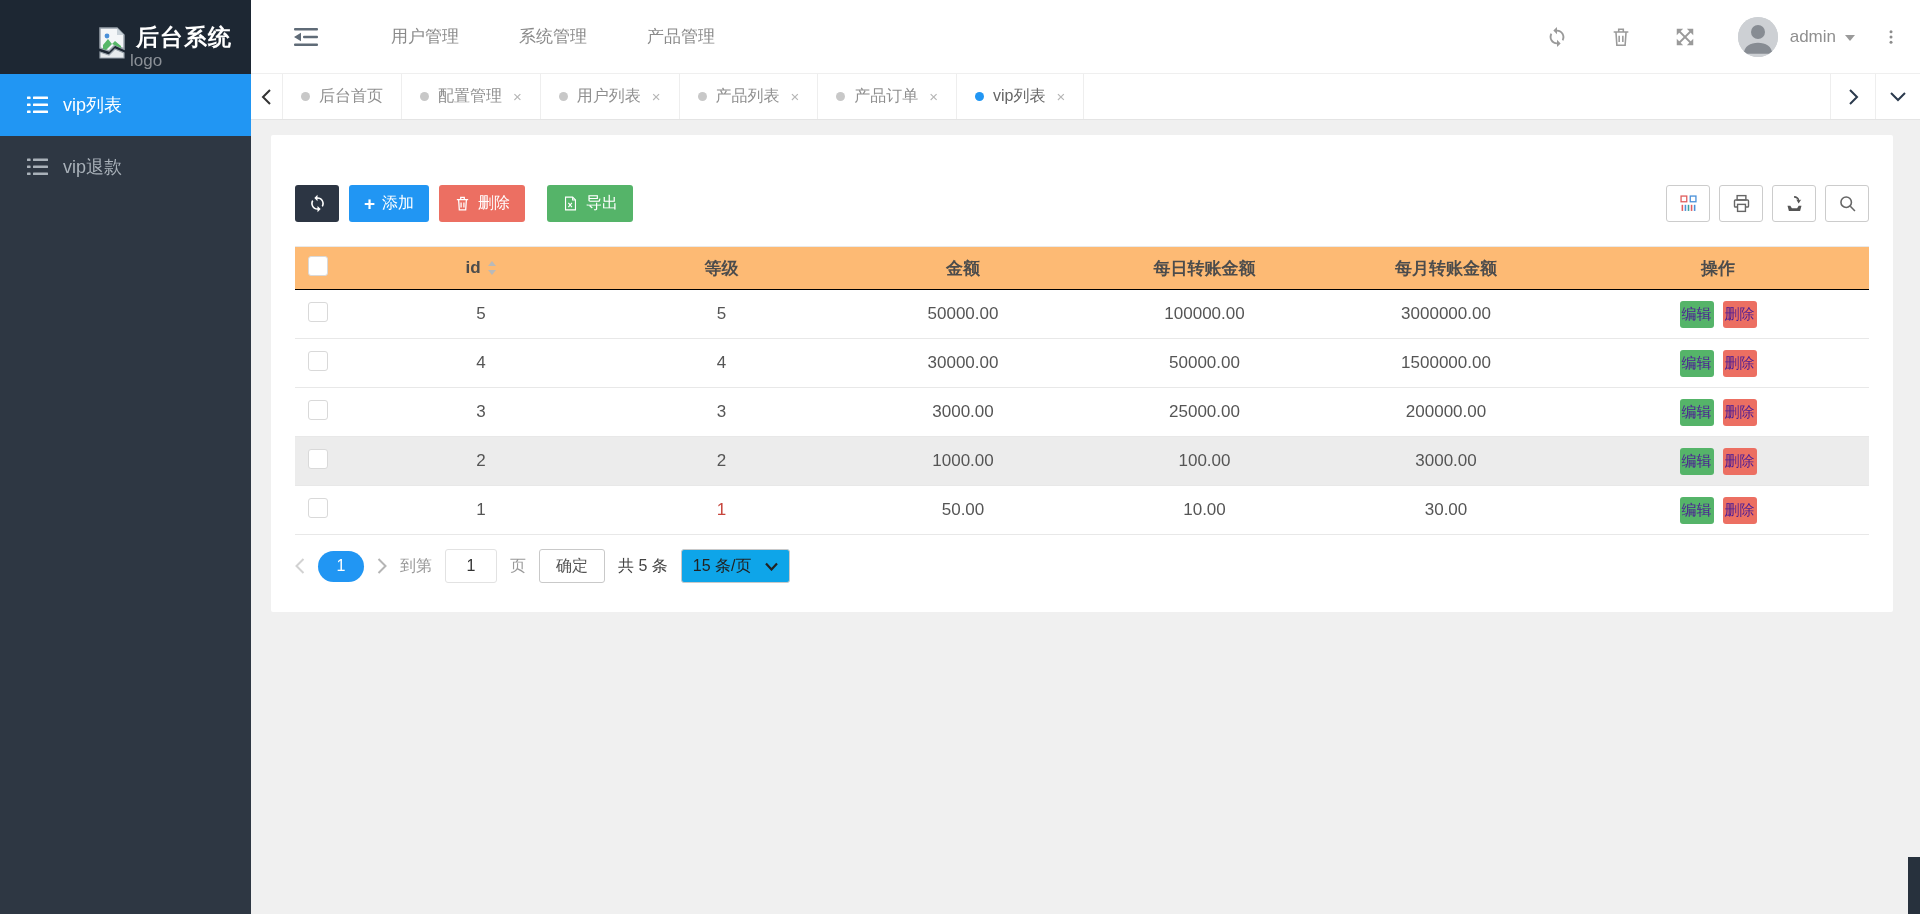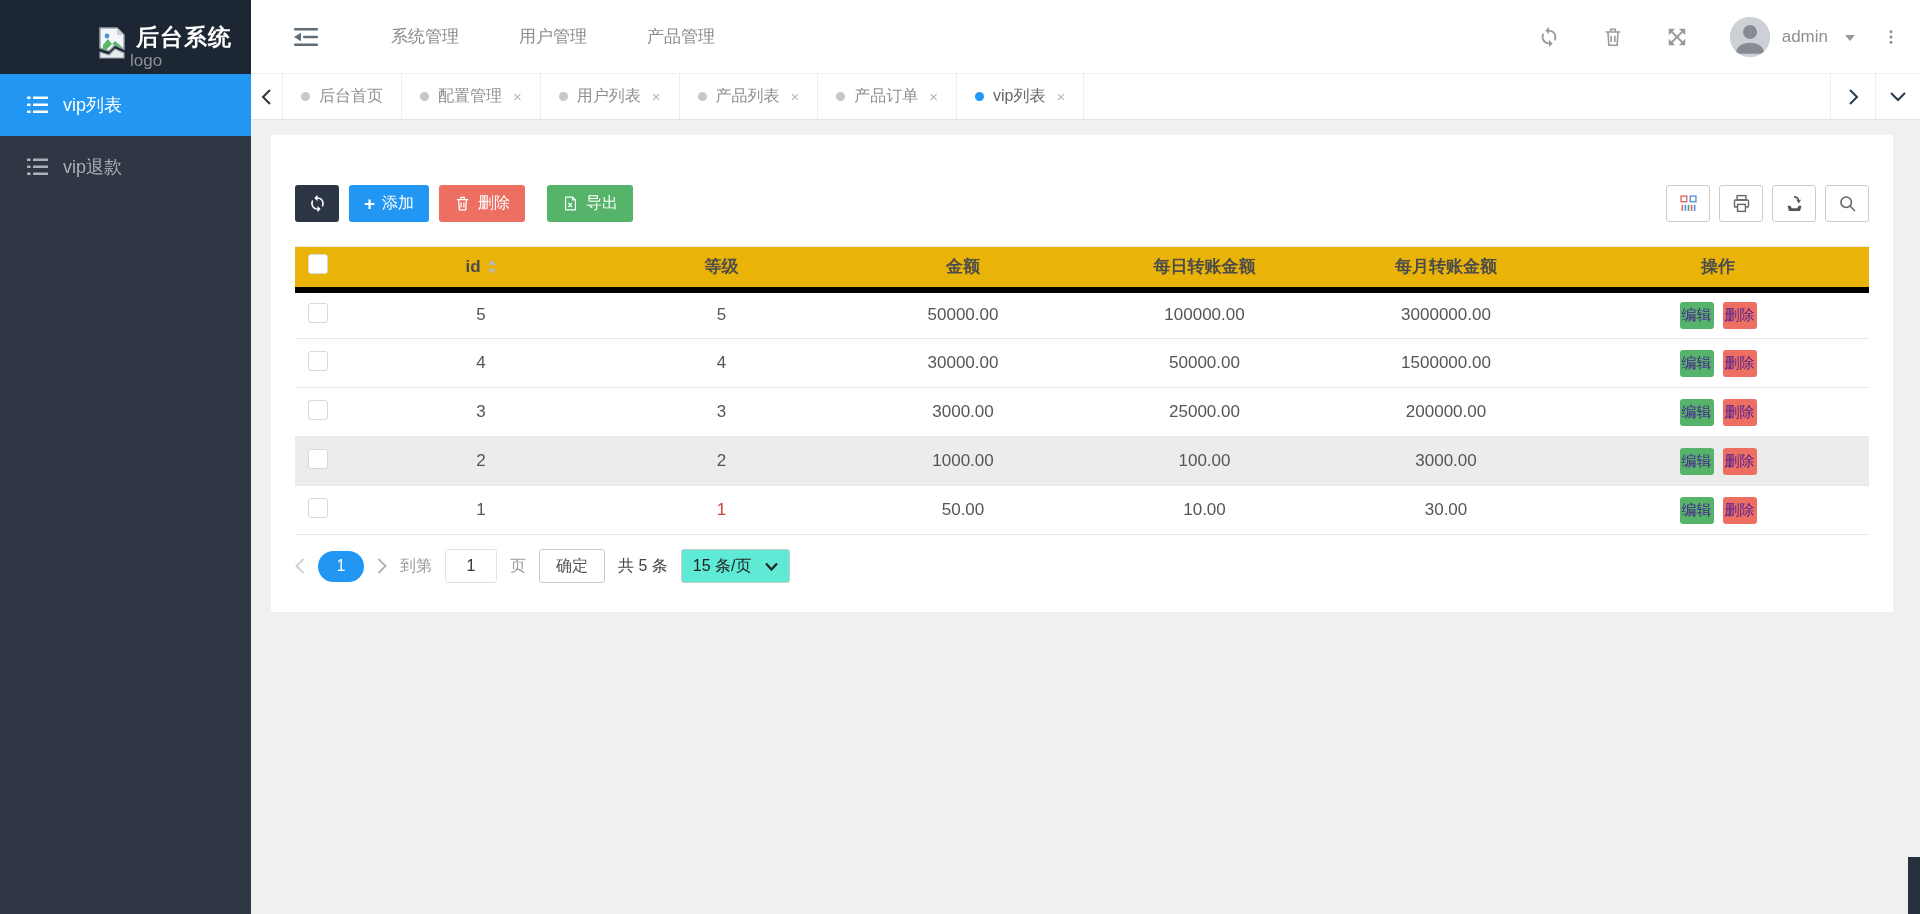--- a/index.html
+++ b/index.html
@@ -14,21 +14,21 @@
   .logo-alt { position:absolute; left:130px; top:51px; color:#8b9097; font-size:17px; }
   .brand-title { position:absolute; left:136px; top:22px; color:#fff; font-size:23px; font-weight:bold; letter-spacing:1px; }
   .header-body { position:absolute; left:251px; right:0; top:0; bottom:0; display:flex; align-items:stretch; }
   .collapse-btn { width:110px; display:flex; align-items:center; justify-content:center; color:#5f6b77; cursor:pointer; }
   .topnav { display:flex; align-items:stretch; height:100%; }
   .nav-item { display:flex; align-items:center; padding:0 30px; font-size:17px; color:#8a8a8a; cursor:pointer; }
   .nav-item.active { background:#e9e9e9; color:#4d4d4d; }
   .header-right { margin-left:auto; display:flex; align-items:center; padding-right:20px; color:#9a9a9a; }
   .hicon { width:22px; height:22px; margin-right:42px; color:#9a9a9a; cursor:pointer; }
   .avatar { width:40px; height:40px; border-radius:50%; background:#cdd0d4; overflow:hidden; margin-right:12px; flex:none; }
-  .admin-name { font-size:17px; color:#8f8f8f; margin-right:16px; }
+  .admin-name { font-size:17px; color:#8f8f8f; margin-right:8px; }
   .caret { color:#9a9a9a; margin-right:26px; }
   .kebab { width:18px; height:22px; color:#8c8c8c; cursor:pointer; }
 
   
   .tabbar { position:absolute; top:74px; left:251px; right:0; height:46px; background:#fff; border-bottom:1px solid #e4e4e4; display:flex; align-items:stretch; z-index:4; }
   .tab-arrow { width:32px; border-right:1px solid #eee; display:flex; align-items:center; justify-content:center; color:#333; cursor:pointer; flex:none; }
   .tab { display:flex; align-items:center; gap:9px; padding:0 18px; border-right:1px solid #eee; font-size:16px; color:#8f8f8f; cursor:pointer;text-align:center; }
   .tab-dot { width:9px; height:9px; border-radius:50%; background:#c8c8c8; flex:none; }
   .tab.active { color:#666; }
   .tab.active .tab-dot { background:var(--accent); }
@@ -51,40 +51,40 @@
   .btn-dark { background:var(--dark); width:44px; padding:0; justify-content:center; }
   .btn-blue { background:var(--accent); }
   .btn-red  { background:var(--danger); }
   .btn-green{ background:var(--success); margin-left:12px; }
   .plus-glyph { font-size:19px; font-weight:bold; line-height:1; }
   .tool-icons { margin-left:auto; display:flex; gap:9px; }
   .icon-btn { width:44px; height:37px; background:#fff; border:1px solid #ccc; border-radius:3px; display:flex; align-items:center; justify-content:center; cursor:pointer; }
 
   
   table { margin-top:24px; width:100%; border-collapse:collapse; table-layout:fixed; }
-  thead th { background:#eab308; height:43px; font-size:17px; color:#4c4c4c; font-weight:bold; border-top:1px solid #e9e9e9; border-bottom:6px solid #000000; text-align:center; }
+  thead th { background:#fdba74; height:43px; font-size:17px; color:#4c4c4c; font-weight:bold; border-top:1px solid #e9e9e9; border-bottom:1px solid #000000; text-align:center; }
   tbody td { height:49px; border-bottom:1px solid #e8e8e8; font-size:17px; color:#555; text-align:center; }
   tr.hovered td { background:#ececec; }
   th.col-check, td.col-check { text-align:left; padding-left:13px; }
   .checkbox { width:20px; height:20px; border:1px solid #d9d9d9; border-radius:3px; background:#fff; display:inline-block; cursor:pointer; }
   .th-id { display:inline-flex; align-items:center; gap:6px; }
   .level-red { color:#c7453c; }
   .row-actions { display:flex; align-items:center; justify-content:center; gap:9px; }
   .tag-btn { height:27px; padding:0 2px; border:none; border-radius:3px; color:#4c1d95; font-size:15px; cursor:pointer; font-family:inherit; }
   .tag-edit { background:var(--success); }
   .tag-del  { background:var(--danger); }
 
   
   .pagination { margin-top:14px; display:flex; align-items:center; gap:13px; font-size:16px; color:#999; }
   .pg-arrow { display:flex; align-items:center; cursor:pointer; }
   .pg-cur { min-width:46px; height:31px; padding:0 8px; border-radius:16px; background:var(--accent); color:#fff; display:flex; align-items:center; justify-content:center; font-size:16px; cursor:default; }
   .pg-input { width:52px; height:34px; border:1px solid #e2e2e2; border-radius:3px; text-align:center; font-size:16px; color:#333; font-family:inherit; }
   .pg-confirm { height:34px; padding:0 16px; background:#fff; border:1px solid #c9c9c9; border-radius:3px; color:#555; font-size:16px; cursor:pointer; font-family:inherit; }
   .pg-total { color:#444; }
-  .pg-select { height:34px; border:1px solid #c9c9c9; border-radius:3px; background:#5eead4; display:flex; align-items:center; gap:14px; padding:0 11px; color:#222; cursor:pointer; }
+  .pg-select { height:34px; border:1px solid #c9c9c9; border-radius:3px; background:#0ea5e9; display:flex; align-items:center; gap:14px; padding:0 11px; color:#222; cursor:pointer; }
 
   .scroll-thumb { position:absolute; right:0; bottom:0; width:12px; height:57px; background:#27313d; z-index:9; }
 </style>
 </head>
 <body>
 
 <header class="header">
   <div class="brand">
     <span class="broken-img">
       <svg width="28" height="34" viewBox="0 0 28 34">
@@ -101,22 +101,22 @@
   <div class="header-body">
     <span class="collapse-btn">
       <svg width="24" height="20" viewBox="0 0 24 20" fill="currentColor">
         <rect y="1" width="24" height="2.6" rx="1"></rect>
         <rect x="9" y="8.7" width="15" height="2.6" rx="1"></rect>
         <path d="M0 10 L7 5.8 V14.2 Z"></path>
         <rect y="16.4" width="24" height="2.6" rx="1"></rect>
       </svg>
     </span>
     <nav class="topnav">
+      <span class="nav-item">用户管理</span>
       <span class="nav-item">系统管理</span>
-      <span class="nav-item">用户管理</span>
       <span class="nav-item">产品管理</span>
     </nav>
     <div class="header-right">
       <span class="hicon">
         <svg viewBox="0 0 24 24" fill="currentColor" width="22" height="22">
             <path d="M12 4V1L8 5l4 4V6a6 6 0 0 1 5.3 8.8l1.46 1.47A8 8 0 0 0 12 4zm0 14a6 6 0 0 1-5.3-8.8L5.24 7.73A8 8 0 0 0 12 20v3l4-4-4-4v3z"></path>
           </svg>
       </span>
       <span class="hicon">
         <svg viewBox="0 0 24 24" fill="none" stroke="currentColor" stroke-width="1.7" width="22" height="22">

